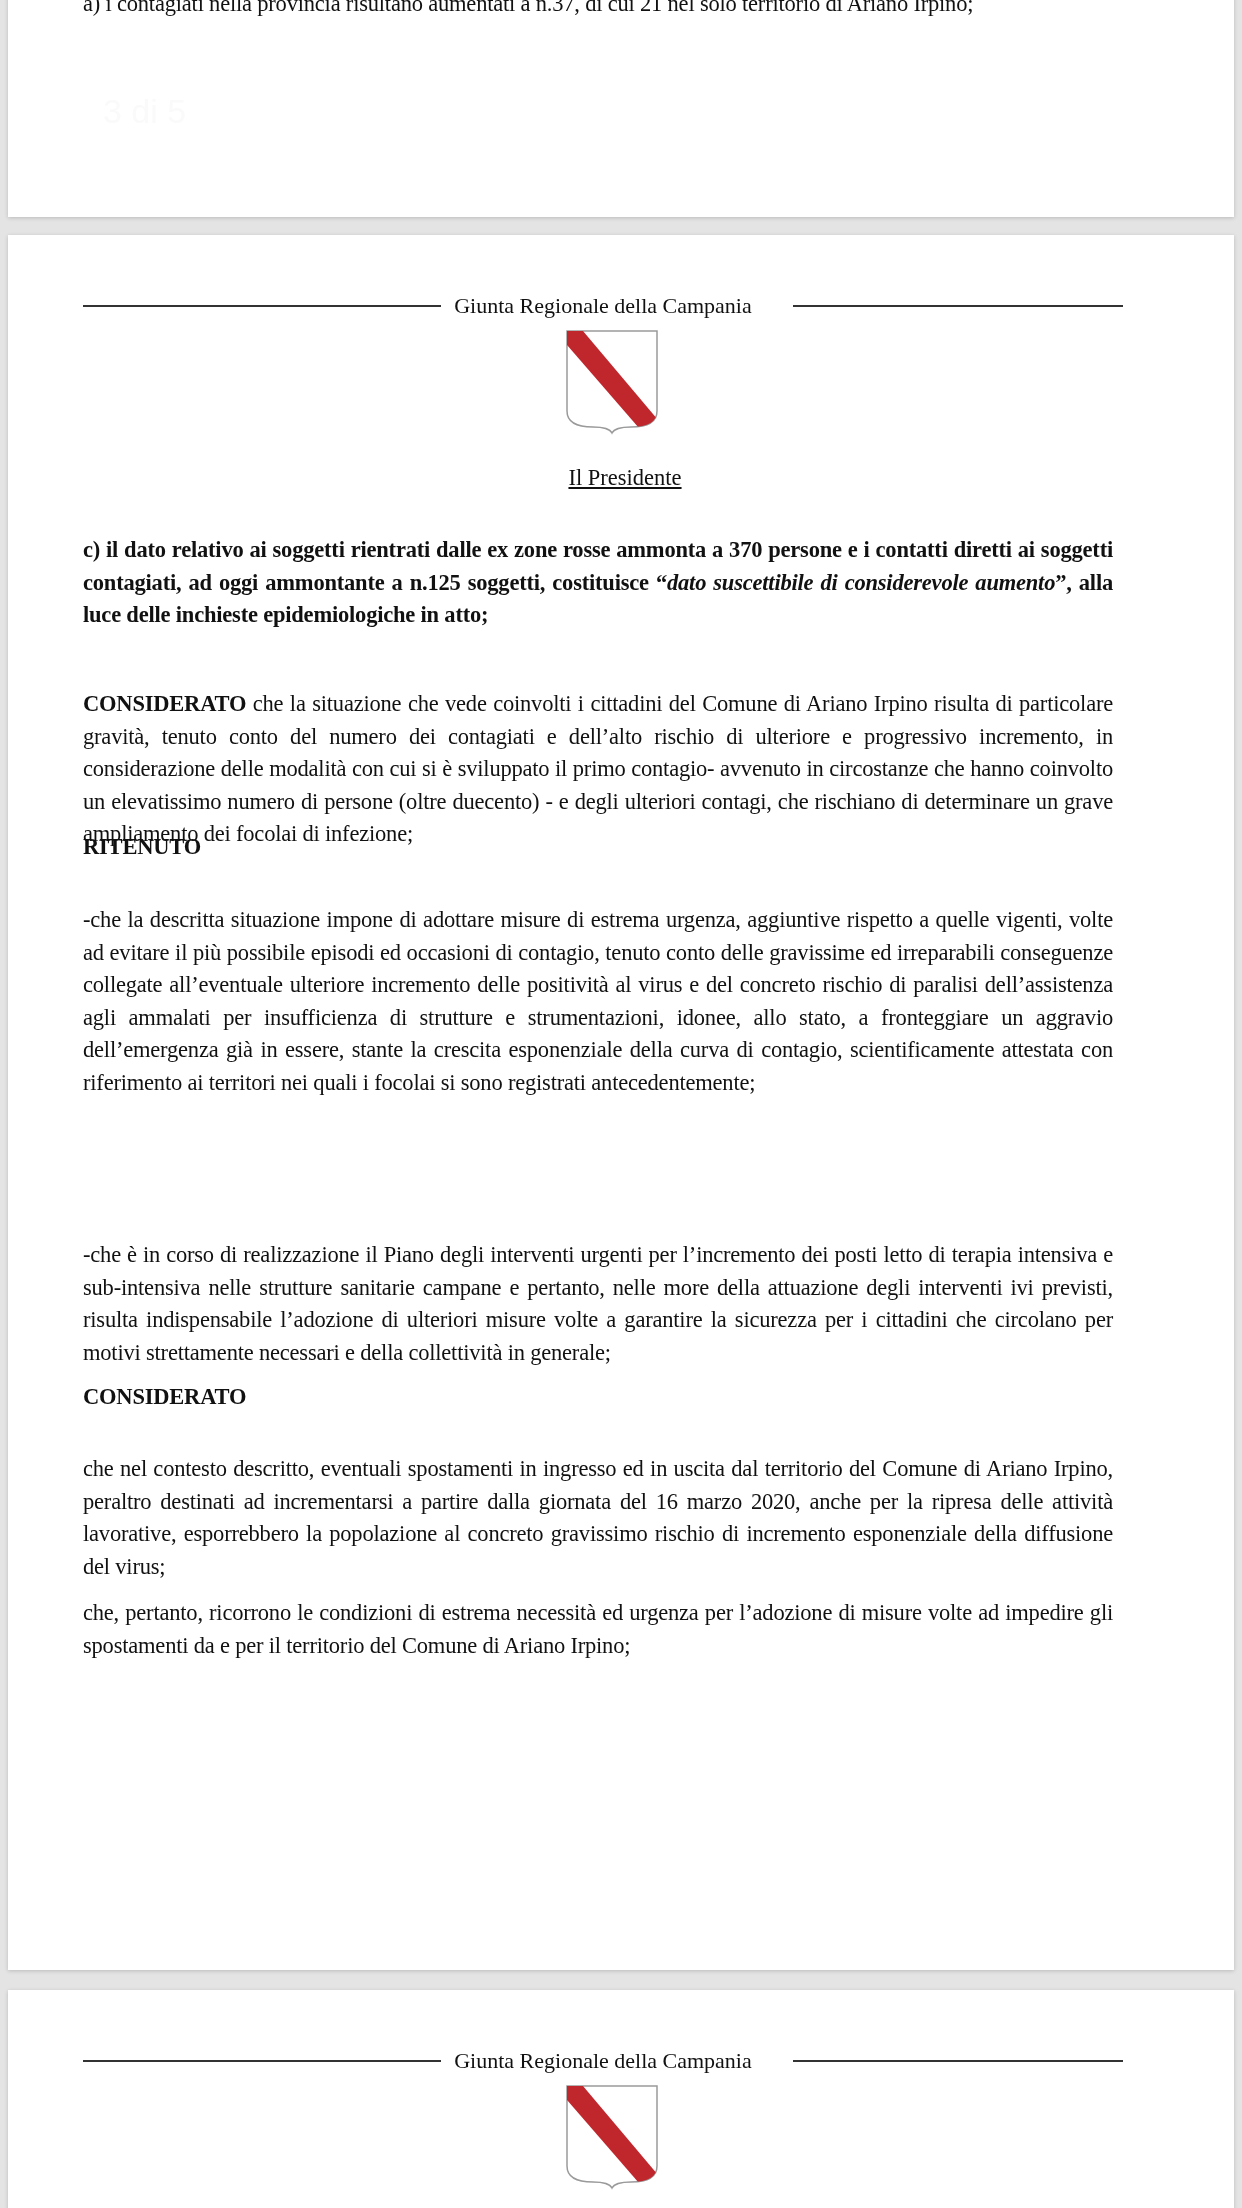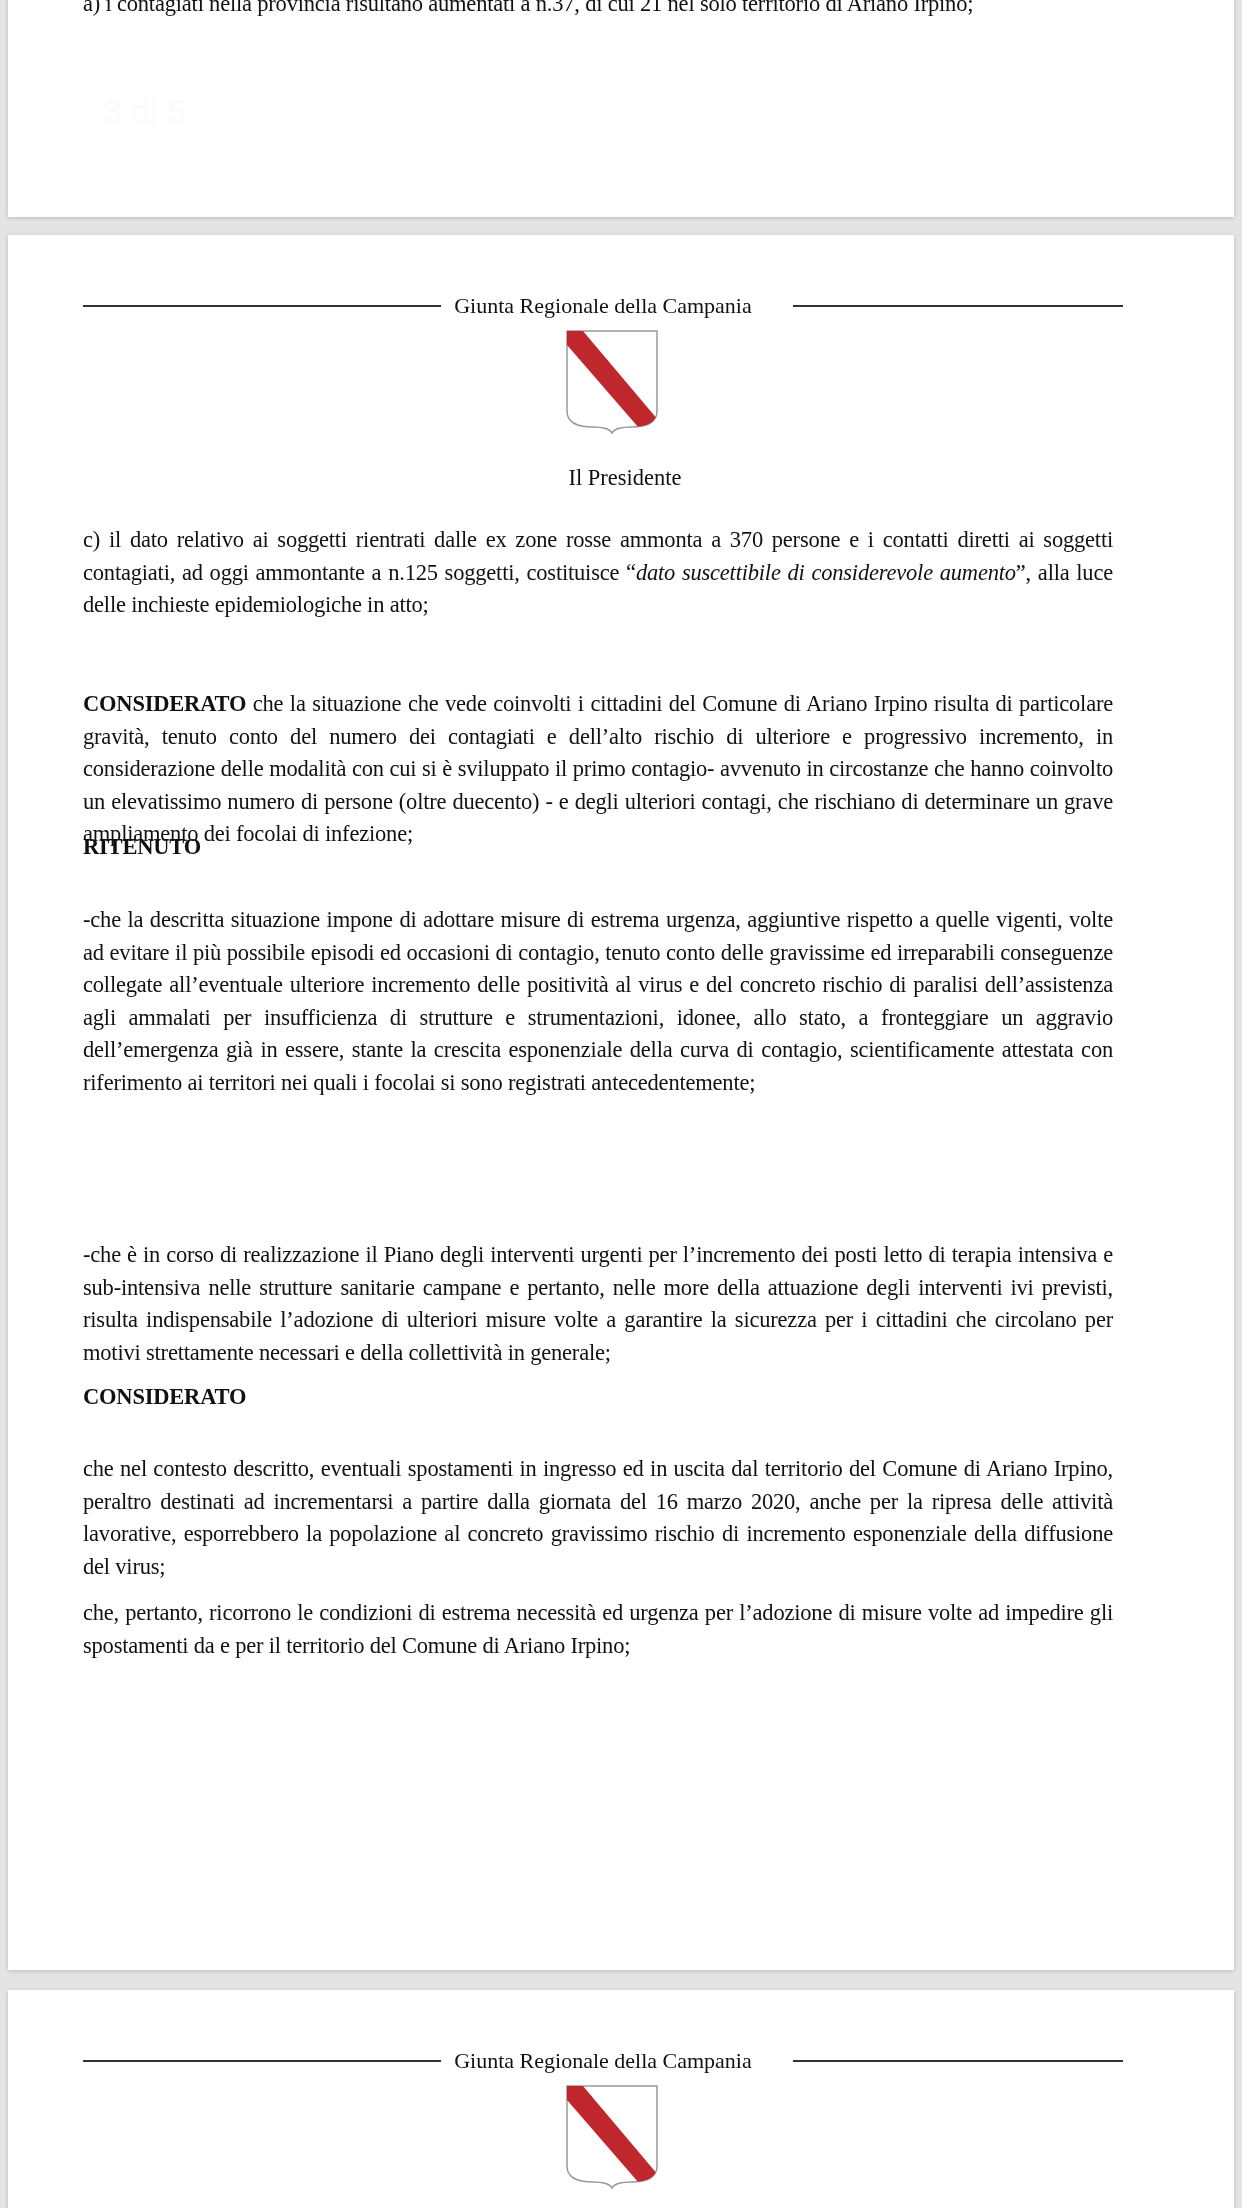--- a/index.html
+++ b/index.html
@@ -40,21 +40,21 @@
   .lh-line { position: absolute; top: 14px; height: 2px; background: #333; }
   .lh-line.l { left: 0; width: 358px; }
   .lh-line.r { right: 0; width: 330px; }
   .lh-title {
     position: absolute; left: 0; right: 0; top: 0; text-align: center;
     font-size: 22px; line-height: 30px;
   }
   .crest { position: absolute; left: 557px; width: 94px; height: 106px; }
   .presidente {
     position: absolute; left: 8px; right: 0; text-align: center;
-    font-size: 22.5px; line-height: 30px;
+    font-size: 22.5px; line-height: 30px; text-decoration: underline;
   }
 </style>
 </head>
 <body>
 
 <div class="page" id="page1">
   <div class="txt" style="top:28px;">
     <p>a)  i contagiati nella provincia risultano aumentati a n.37, di cui 21 nel solo territorio di Ariano Irpino;</p>
   </div>
   <div class="page-indicator">3 di 5</div>
@@ -70,21 +70,21 @@
     <defs>
         <clipPath id="sh1">
           <path d="M2 2 H92 V82 Q92 98 66 98 Q50 98 47 104 Q44 98 28 98 Q2 98 2 82 Z"></path>
         </clipPath>
       </defs>
     <path d="M2 2 H92 V82 Q92 98 66 98 Q50 98 47 104 Q44 98 28 98 Q2 98 2 82 Z" fill="#fff" stroke="#9a9a9a" stroke-width="1.5"></path>
     <polygon clip-path="url(#sh1)" points="2,2 18,2 94,92 94,106 80,106 2,16" fill="#c0272d"></polygon>
   </svg>
   <div class="presidente" style="top:228px;">Il Presidente</div>
 
-  <div class="txt" style="top:289px;">
+  <div class="txt" style="top:299px;font-weight:bold;">
     <p><span>c)  il dato relativo ai soggetti rientrati dalle ex zone rosse ammonta a 370 persone  e i contatti diretti ai soggetti contagiati, ad oggi ammontante a n.125 soggetti, costituisce  “</span><span class="ital">dato suscettibile di considerevole aumento</span><span>”, alla luce delle inchieste epidemiologiche in atto;</span></p>
   </div>
 
   <div class="txt" style="top:453px;">
     <p><span class="bold">CONSIDERATO</span><span> che la situazione che vede coinvolti i cittadini del Comune di Ariano Irpino risulta di particolare gravità, tenuto conto del numero dei contagiati e dell’alto rischio di ulteriore e progressivo incremento, in considerazione  delle modalità con cui si è sviluppato il primo contagio- avvenuto  in circostanze che hanno coinvolto un elevatissimo numero di persone (oltre duecento) - e degli  ulteriori contagi, che rischiano di determinare un grave  ampliamento dei focolai di infezione;</span></p>
   </div>
 
   <div class="txt bold" style="top:596px;">RITENUTO</div>
 
   <div class="txt" style="top:669px;">

